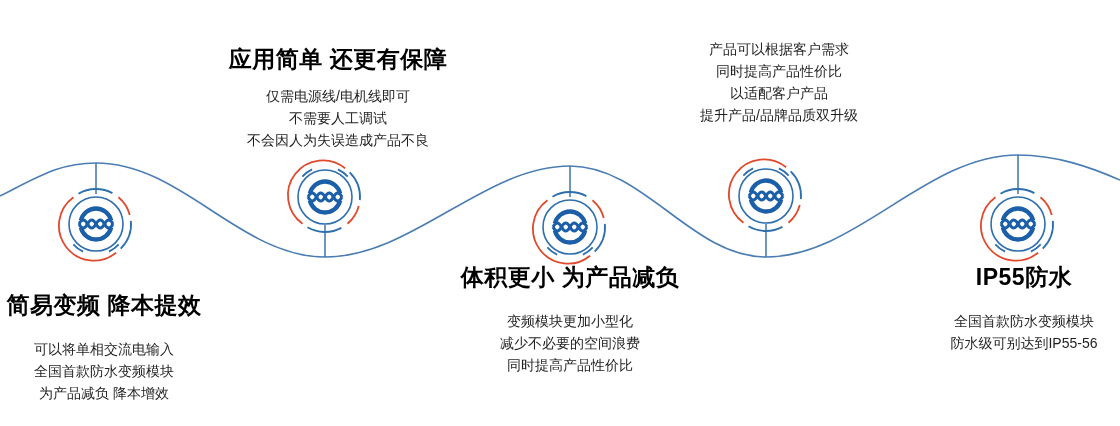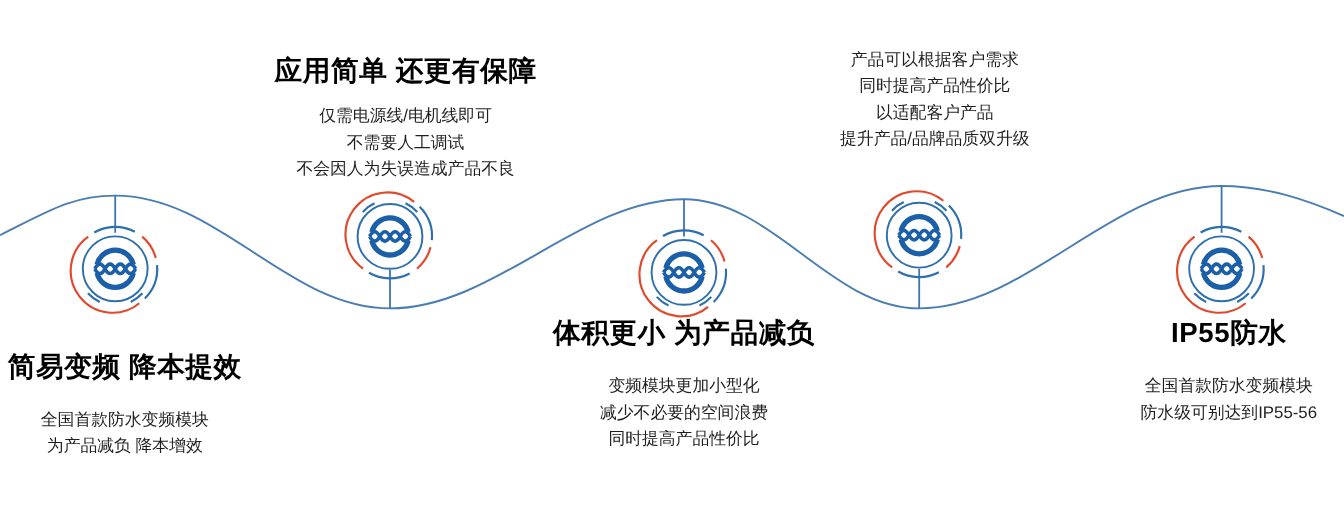--- a/index.html
+++ b/index.html
@@ -111,20 +111,21 @@
     <g transform="translate(1018,224)">
       <use href="#arcset"></use>
         <use href="#innerring"></use>
         <use href="#logoset"></use>
     </g>
   </svg>
 
   <div class="feature f1">
     <div class="title">简易变频 降本提效</div>
     <div class="body">
+      <div class="line">可以将单相交流电输入</div>
       <div class="line">全国首款防水变频模块</div>
       <div class="line">为产品减负 降本增效</div>
     </div>
   </div>
 
   <div class="feature f3">
     <div class="title">体积更小 为产品减负</div>
     <div class="body">
       <div class="line">变频模块更加小型化</div>
       <div class="line">减少不必要的空间浪费</div>

